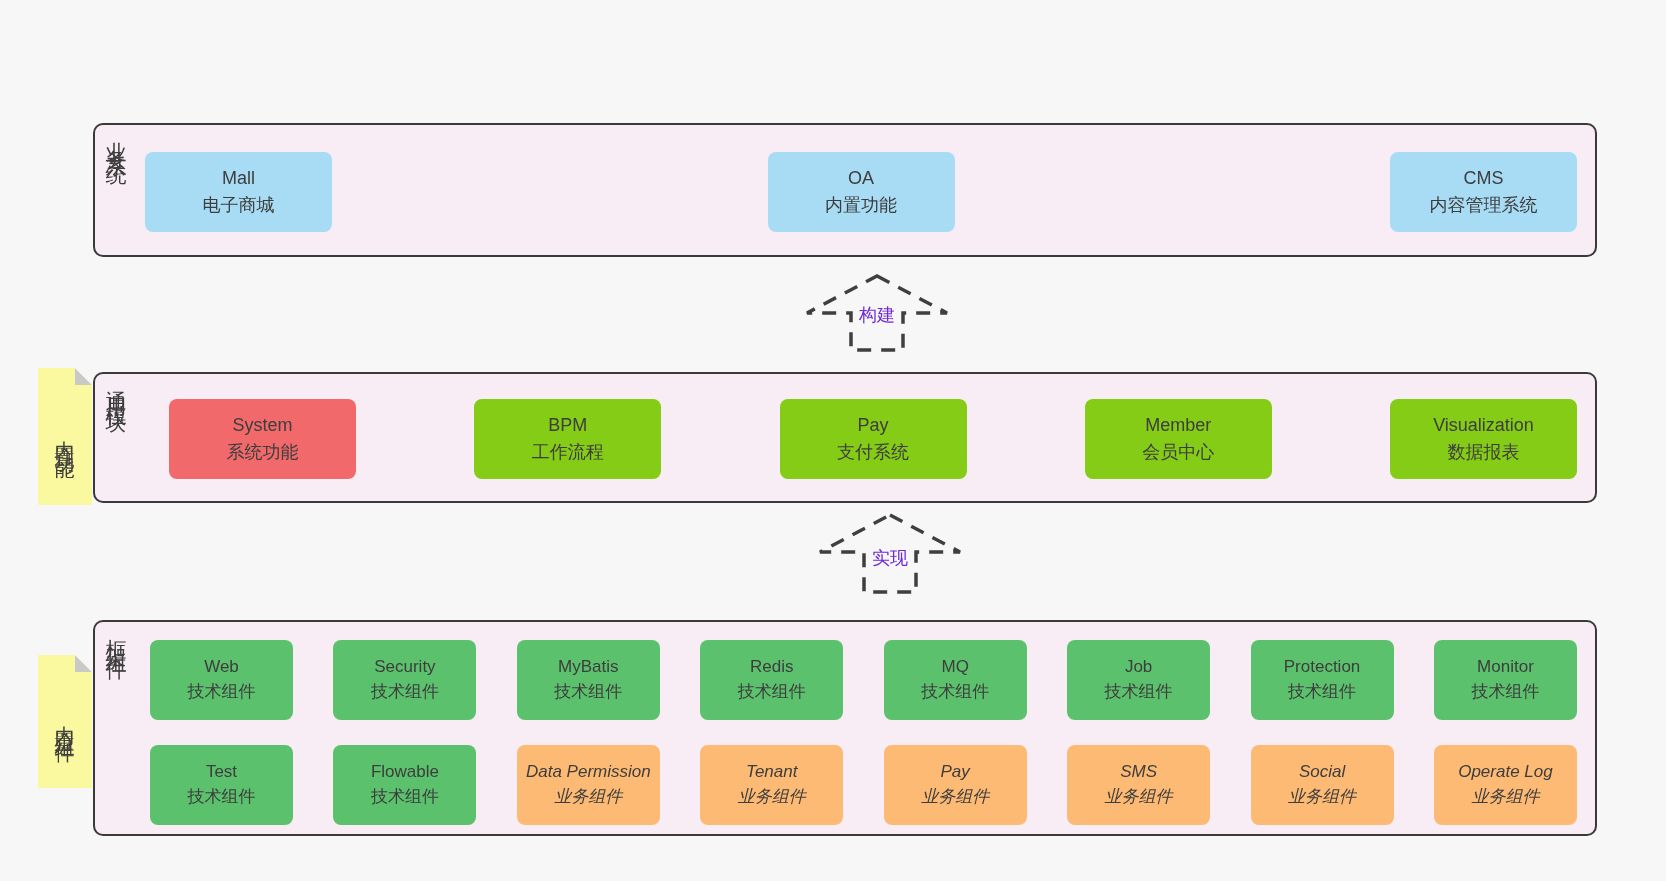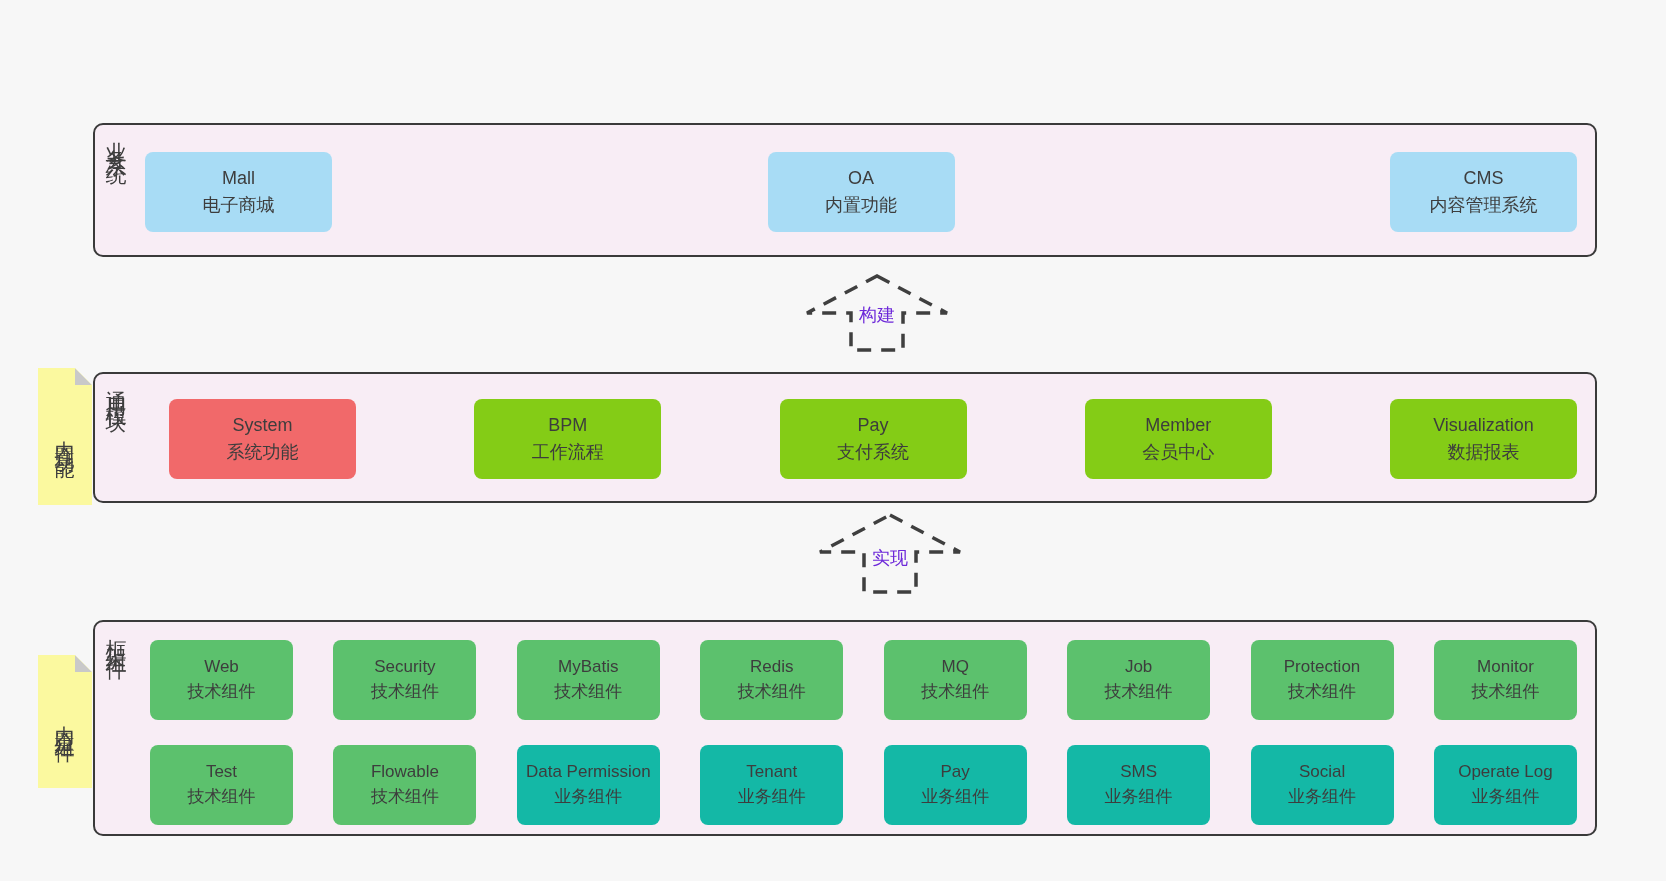--- a/index.html
+++ b/index.html
@@ -35,21 +35,21 @@
   .box{
     width:187px;height:80px;border-radius:8px;
     display:flex;flex-direction:column;align-items:center;justify-content:center;
     text-align:center;font-size:18px;line-height:1.5;color:#3d3d3d;
   }
   .comp-row .box{width:143px;font-size:17px;line-height:1.45;}
   .box.blue{background:#a8dcf5;}
   .box.red{background:#f1696a;}
   .box.pink{background:#84cc16;}
   .box.green-dark{background:#5cc16d;}
-  .box.green-light{background:#14b8a6;}
+  .box.green-light{background:#fdba74;font-style:italic;}
   .sticky-note{
     position:absolute;left:38px;width:54px;background:#fbf99f;
     clip-path:polygon(0 0,calc(100% - 17px) 0,100% 17px,100% 100%,0 100%);
     display:flex;align-items:center;justify-content:center;
   }
   .sticky-note::after{
     content:"";position:absolute;top:0;right:0;width:17px;height:17px;
     background:#c9c9c9;clip-path:polygon(0 0,100% 100%,0 100%);
   }
   #note-modules{top:368px;height:137px;}

